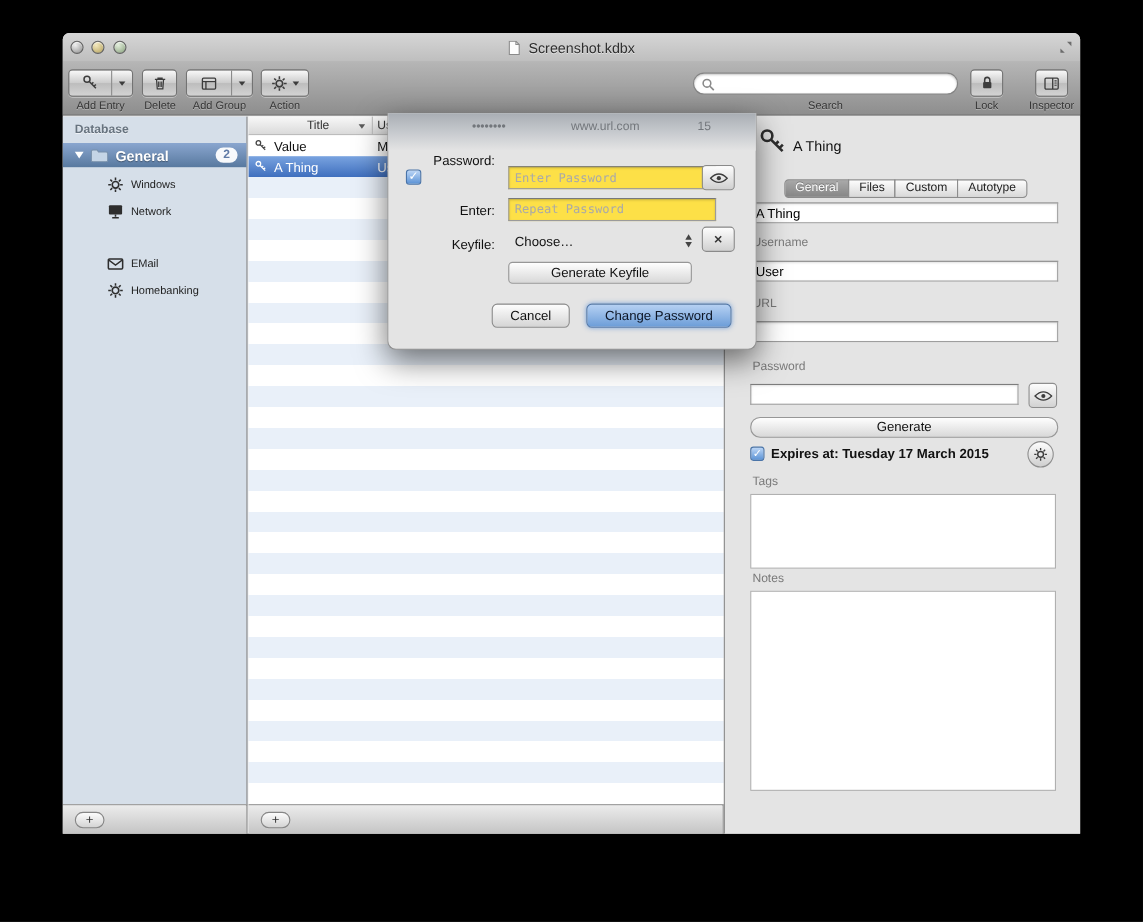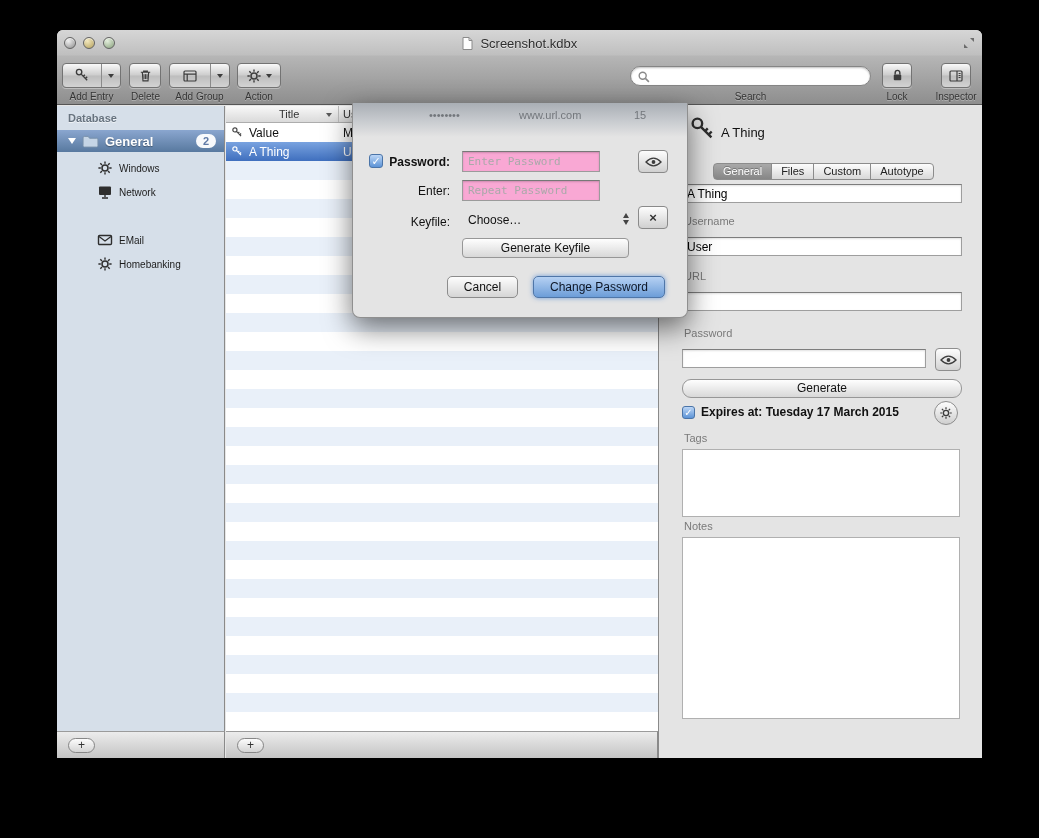--- a/index.html
+++ b/index.html
@@ -121,22 +121,22 @@
               resize:none; outline:none; font-size:12px; font-family:inherit; }
 
   
   .sheet { position:absolute; left:295px; top:73px; width:336px; height:215px; z-index:40;
            background:#e4e4e4; border:1px solid #8f8f8f; border-top:none;
            border-radius:0 0 8px 8px; box-shadow:0 10px 28px rgba(0,0,0,.55); }
   .sheet-ghost { position:absolute; left:0; top:0; right:0; height:34px;
                  background:linear-gradient(#a9aeb4,#c9ccd0 55%,#e4e4e4); border-radius:0; }
   .ghost-t { position:absolute; top:6px; font-size:11px; color:#73777c; }
   .dlg-label { position:absolute; left:0; width:97px; text-align:right; font-size:12px; color:#111; }
-  .dlg-field { position:absolute; left:109px; width:138px; height:21px; border:1px solid #9b9b9b;
-               border-top-color:#787878; background:#f9a8d4; box-shadow:inset 0 1px 2px rgba(0,0,0,.18);
+  .dlg-field { position:absolute; left:109px; width:189px; height:21px; border:1px solid #9b9b9b;
+               border-top-color:#787878; background:#fde047; box-shadow:inset 0 1px 2px rgba(0,0,0,.18);
                font-family:"DejaVu Sans Mono","Liberation Mono",monospace; font-size:11px;
                padding:0 5px; outline:none; }
   .dlg-field::placeholder { color:#a9a9a9; }
   .dlg-check { position:absolute; left:16px; top:51px; }
   .sq-btn { position:absolute; left:285px; width:30px; height:23px; border:1px solid #8a8a8a;
             border-radius:4px; background:linear-gradient(#fdfdfd,#d0d0d0);
             display:flex; align-items:center; justify-content:center; font-size:13px;
             font-weight:bold; color:#333; }
   .popup-text { position:absolute; left:115px; top:110px; font-size:12px; color:#111; }
   .stepper { position:absolute; left:270px; top:110px; }
@@ -372,21 +372,21 @@
     <div class="sheet">
       <div class="sheet-ghost">
         <span class="ghost-t" style="left:76px;">••••••••</span>
         <span class="ghost-t" style="left:166px;text-align:right;">www.url.com</span>
         <span class="ghost-t" style="left:281px;">15</span>
       </div>
 
       <div class="checkbox dlg-check">
           <span>✓</span>
         </div>
-      <div class="dlg-label" style="top:52px;font-weight:bold;">Password:</div>
+      <div class="dlg-label" style="top:36px;">Password:</div>
       <input class="dlg-field" style="top: 48px;" placeholder="Enter Password">
       <div class="sq-btn" style="top:47px;">
         <svg width="17" height="10" viewBox="0 0 18 10">
             <path d="M1 5Q9-3 17 5 9 13 1 5Z" fill="none" stroke="#3c3c3c" stroke-width="1.3"></path>
             <circle cx="9" cy="5" r="2" fill="#3c3c3c"></circle>
           </svg>
       </div>
 
       <div class="dlg-label" style="top:81px;">Enter:</div>
       <input class="dlg-field" style="top: 77px;" placeholder="Repeat Password">

